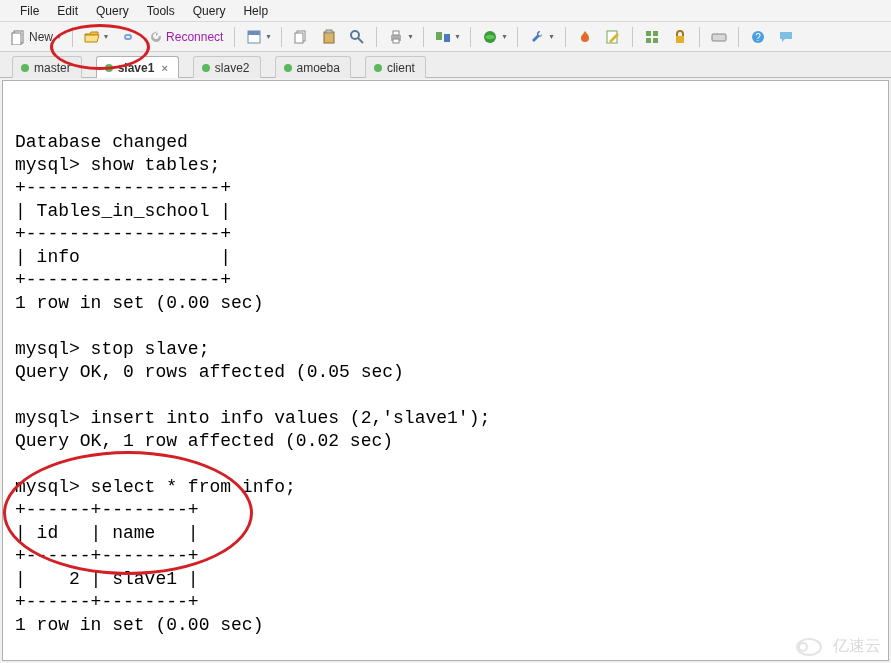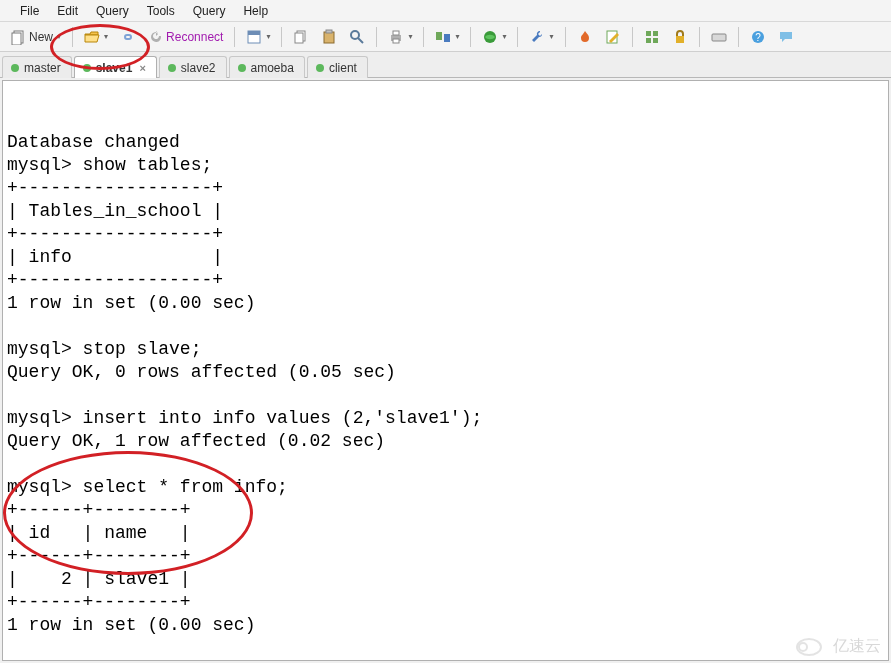--- a/index.html
+++ b/index.html
@@ -57,21 +57,22 @@
   }
   .dd { font-size: 8px; color:#666; margin-left:2px; }
   .icon { display:inline-flex; width:16px; height:16px; align-items:center; justify-content:center; }
   
   .tabbar {
     display:flex;
     align-items:flex-end;
     background:#eeeeee;
     height:26px;
     border-bottom:1px solid #b8b8b8;
-    padding-left:2px;
+    padding-left:12px;
+    gap:12px;
   }
   .tab {
     display:inline-flex;
     align-items:center;
     gap:5px;
     padding:3px 10px 3px 8px;
     font-size:12px;
     background:#ececec;
     border:1px solid #c8c8c8;
     border-bottom:none;
@@ -91,21 +92,21 @@
   .tab .dot {
     width:8px; height:8px; border-radius:50%; background:#5cb85c; flex:none;
   }
   .tab .close { color:#888; font-size:11px; margin-left:2px;}
   
   .terminal {
     background:#ffffff;
     border:1px solid #b0b0b0;
     margin:2px;
     height:calc(100% - 22px - 30px - 26px - 4px);
-    padding:4px 4px;
+    padding:4px 12px;
     font-family:"Courier New", monospace;
     font-size:18px;
     line-height:23px;
     color:#000;
     white-space:pre;
     position:relative;
     overflow:hidden;
   }
   
   .ellipse {

